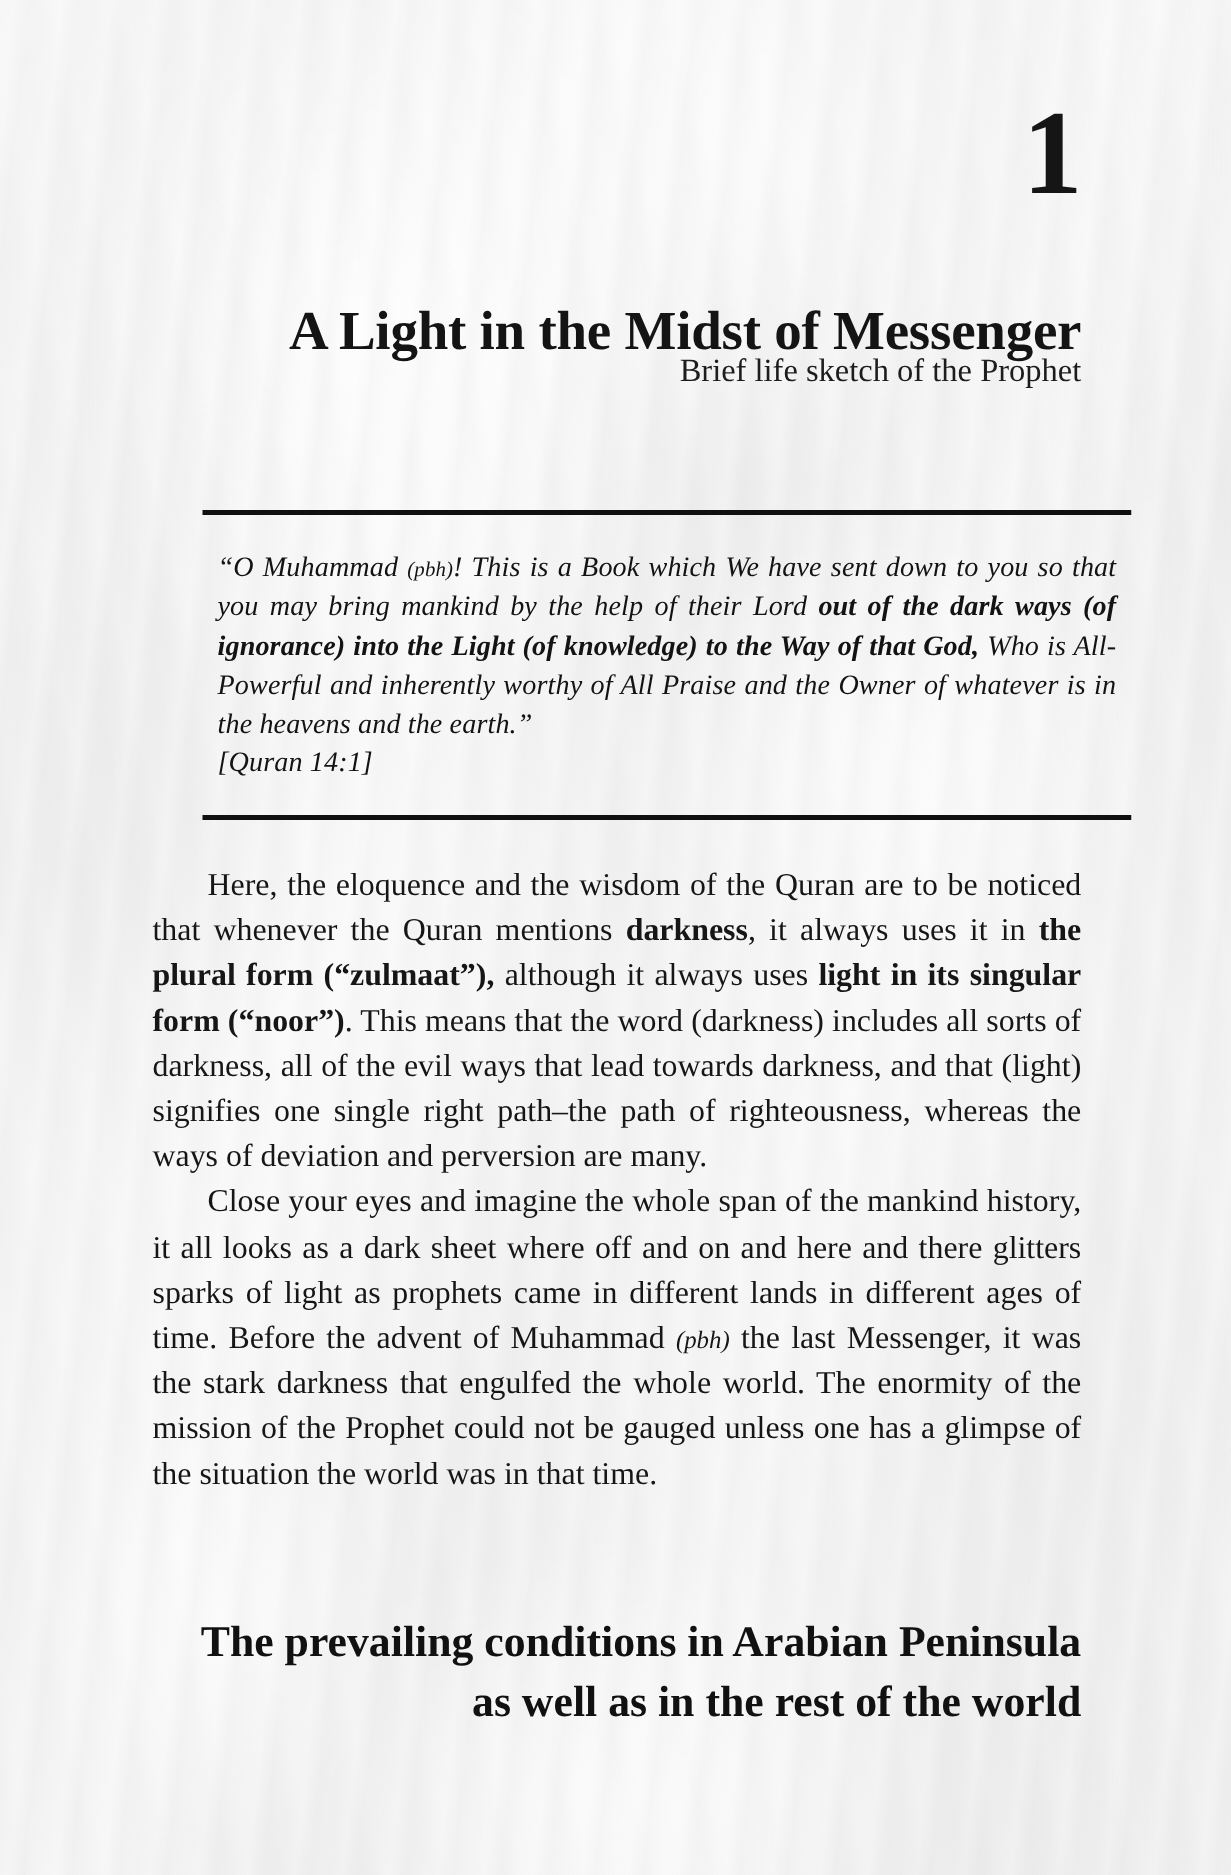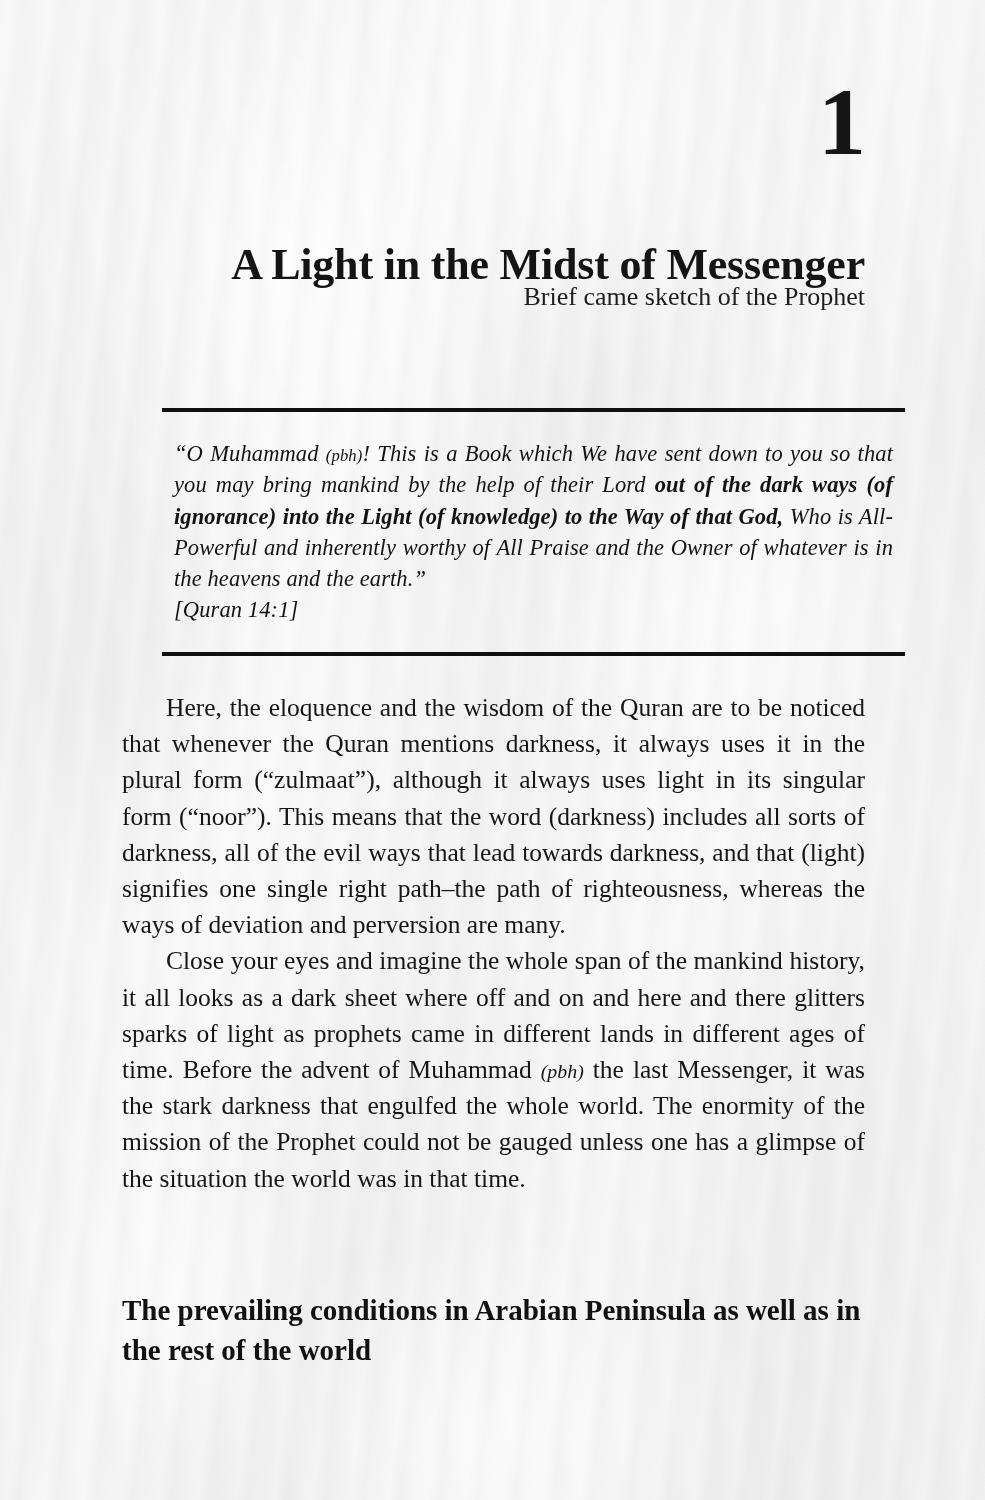--- a/index.html
+++ b/index.html
@@ -150,53 +150,53 @@
   .body-par {
     margin: 0;
     font-size: 25.5px;
     line-height: 1.42;
     text-align: justify;
     text-justify: inter-word;
     text-indent: 44px;
     color: #161616;
     letter-spacing: 0px;
   }
-  .body-par b { font-weight: normal; }
+  .body-par b { font-weight: bold; }
   .body-par .pbh-inline { font-style: italic; font-size: 0.78em; }
 
   .section-heading {
     position: absolute;
     left: 0;
     top: 1290px;
     width: 100%;
     margin: 0;
-    font-size: 29px;
+    font-size: 35px;
     line-height: 1.38;
     font-weight: bold;
     color: #111111;
-    text-align: left;
+    text-align: right;
   }
 </style>
 </head>
 <body>
 
 <div class="page">
 
   <div class="bg-layer bg-base"></div>
   <div class="bg-layer bg-blobs"></div>
   <div class="bg-layer bg-streaks"></div>
   <div class="bg-layer bg-wash"></div>
 
   <div class="content">
 
     <div class="chapter-number">1</div>
 
     <h1 class="chapter-title">A Light in the Midst of Messenger</h1>
 
-    <div class="chapter-subtitle">Brief came sketch of the Prophet</div>
+    <div class="chapter-subtitle">Brief life sketch of the Prophet</div>
 
     <blockquote class="quote-block">
       <p class="quote-text"><span>“O Muhammad </span><span class="pbh">(pbh)</span><span>! This is a Book which We have sent down to you so that you may bring mankind by the help of their Lord </span><b>out of the dark ways (of ignorance) into the Light (of knowledge) to the Way of that God,</b><span> Who is All-Powerful and inherently worthy of All Praise and the Owner of whatever is in the heavens and the earth.”</span><br><span class="quote-ref">[Quran 14:1]</span></p>
     </blockquote>
 
     <div class="body-copy">
 
       <p class="body-par"><span>Here, the eloquence and the wisdom of the Quran are to be noticed that whenever the Quran mentions </span><b>darkness</b><span>, it always uses it in </span><b>the plural form (“zulmaat”),</b><span> although it always uses </span><b>light in its singular form (“noor”)</b><span>. This means that the word (darkness) includes all sorts of darkness, all of the evil ways that lead towards darkness, and that (light) signifies one single right path–the path of righteousness, whereas the ways of deviation and perversion are many.</span></p>
 
       <p class="body-par"><span>Close your eyes and imagine the whole span of the mankind history, it all looks as a dark sheet where off and on and here and there glitters sparks of light as prophets came in different lands in different ages of time. Before the advent of Muhammad </span><span class="pbh-inline">(pbh)</span><span> the last Messenger, it was the stark darkness that engulfed the whole world. The enormity of the mission of the Prophet could not be gauged unless one has a glimpse of the situation the world was in that time.</span></p>

